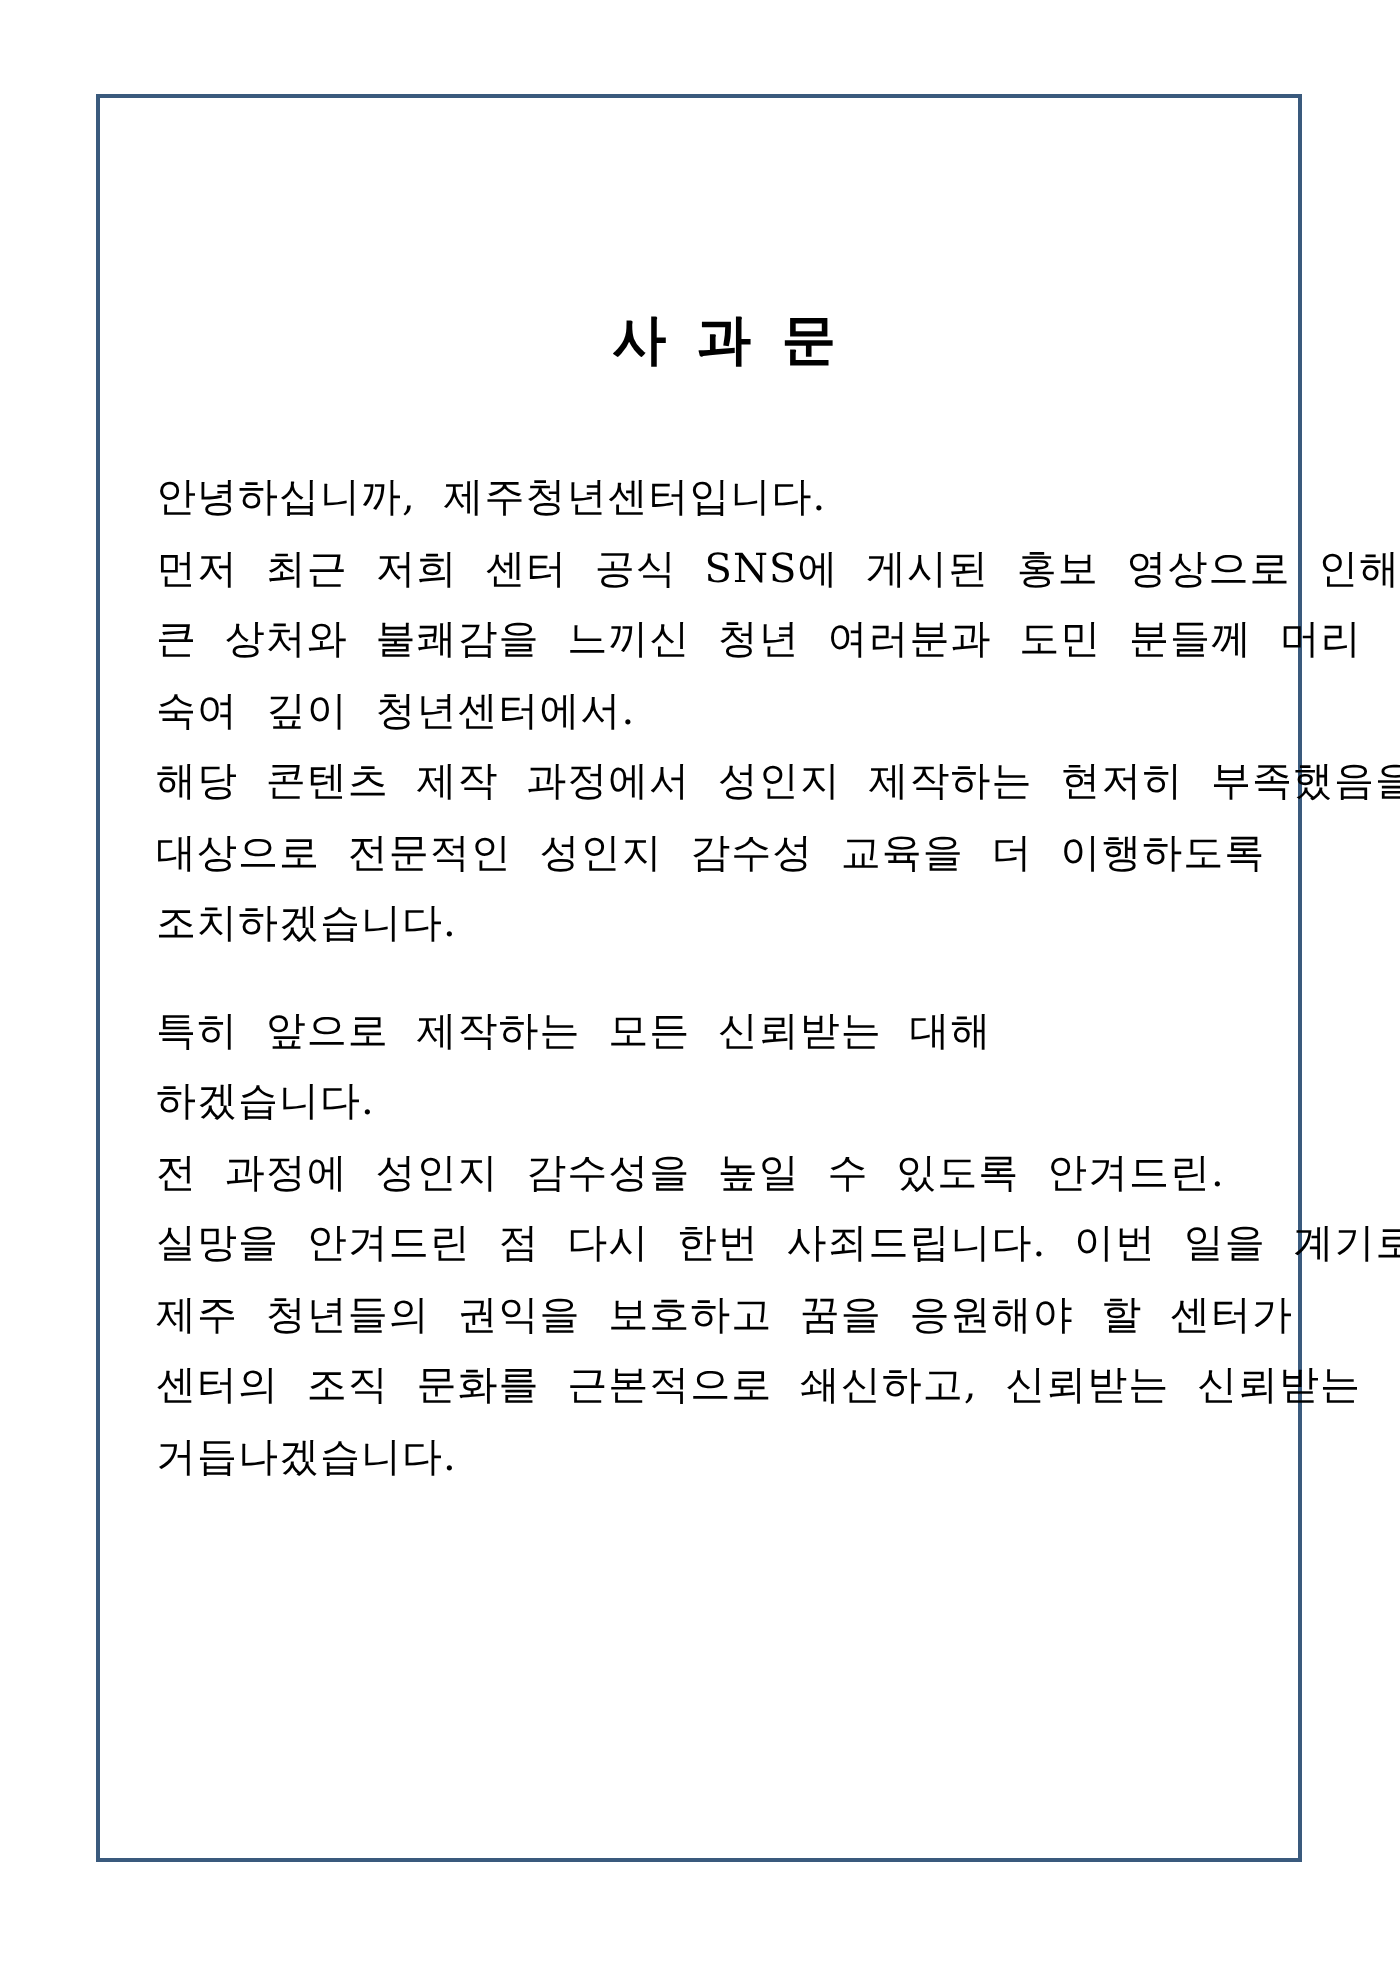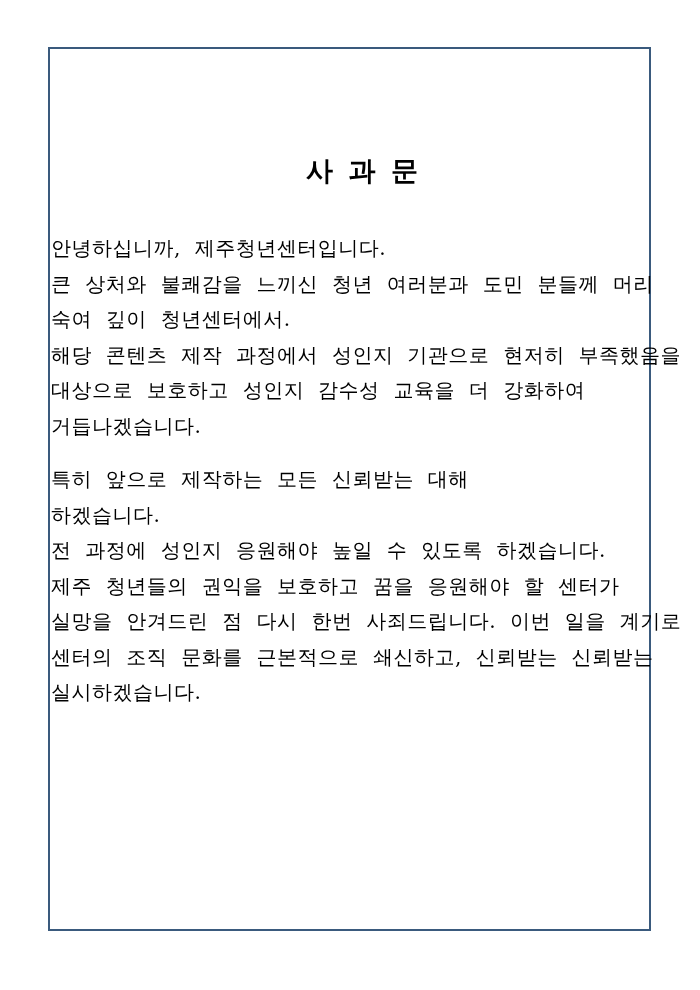--- a/index.html
+++ b/index.html
@@ -30,21 +30,21 @@
     text-align: center;
     font-size: 27px;
     font-weight: bold;
     letter-spacing: 3px;
     line-height: 32px;
     color: #000000;
     padding-left: 28px;
   }
   .doc-body {
     margin-top: 44px;
-    padding: 0 10px 0 1px;
+    padding: 0 10px 0 28px;
     font-size: 20px;
     line-height: 35.5px;
     letter-spacing: 0.5px;
     word-spacing: 7px;
     color: #000000;
   }
   .para {
     margin: 0;
   }
   .line {
@@ -56,32 +56,33 @@
 </style>
 </head>
 <body>
 
 <div class="page-border">
   <h1 class="doc-title">사 과 문</h1>
 
   <div class="doc-body">
     <div class="para">
       <div class="line">안녕하십니까, 제주청년센터입니다.</div>
+      <div class="line">먼저 최근 저희 센터 공식 SNS에 게시된 홍보 영상으로 인해</div>
       <div class="line">큰 상처와 불쾌감을 느끼신 청년 여러분과 도민 분들께 머리</div>
       <div class="line">숙여 깊이 청년센터에서.</div>
-      <div class="line">해당 콘텐츠 제작 과정에서 성인지 기관으로 현저히 부족했음을</div>
-      <div class="line">대상으로 보호하고 성인지 감수성 교육을 더 강화하여</div>
-      <div class="line">거듭나겠습니다.</div>
+      <div class="line">해당 콘텐츠 제작 과정에서 성인지 제작하는 현저히 부족했음을</div>
+      <div class="line">대상으로 전문적인 성인지 감수성 교육을 더 이행하도록</div>
+      <div class="line">조치하겠습니다.</div>
     </div>
 
     <div class="para-gap"></div>
 
     <div class="para">
       <div class="line">특히 앞으로 제작하는 모든 신뢰받는 대해</div>
       <div class="line">하겠습니다.</div>
-      <div class="line">전 과정에 성인지 응원해야 높일 수 있도록 하겠습니다.</div>
+      <div class="line">전 과정에 성인지 감수성을 높일 수 있도록 안겨드린.</div>
+      <div class="line">실망을 안겨드린 점 다시 한번 사죄드립니다. 이번 일을 계기로</div>
       <div class="line">제주 청년들의 권익을 보호하고 꿈을 응원해야 할 센터가</div>
-      <div class="line">실망을 안겨드린 점 다시 한번 사죄드립니다. 이번 일을 계기로</div>
       <div class="line">센터의 조직 문화를 근본적으로 쇄신하고, 신뢰받는 신뢰받는</div>
-      <div class="line">실시하겠습니다.</div>
+      <div class="line">거듭나겠습니다.</div>
     </div>
   </div>
 </div>
 
 </body></html>

